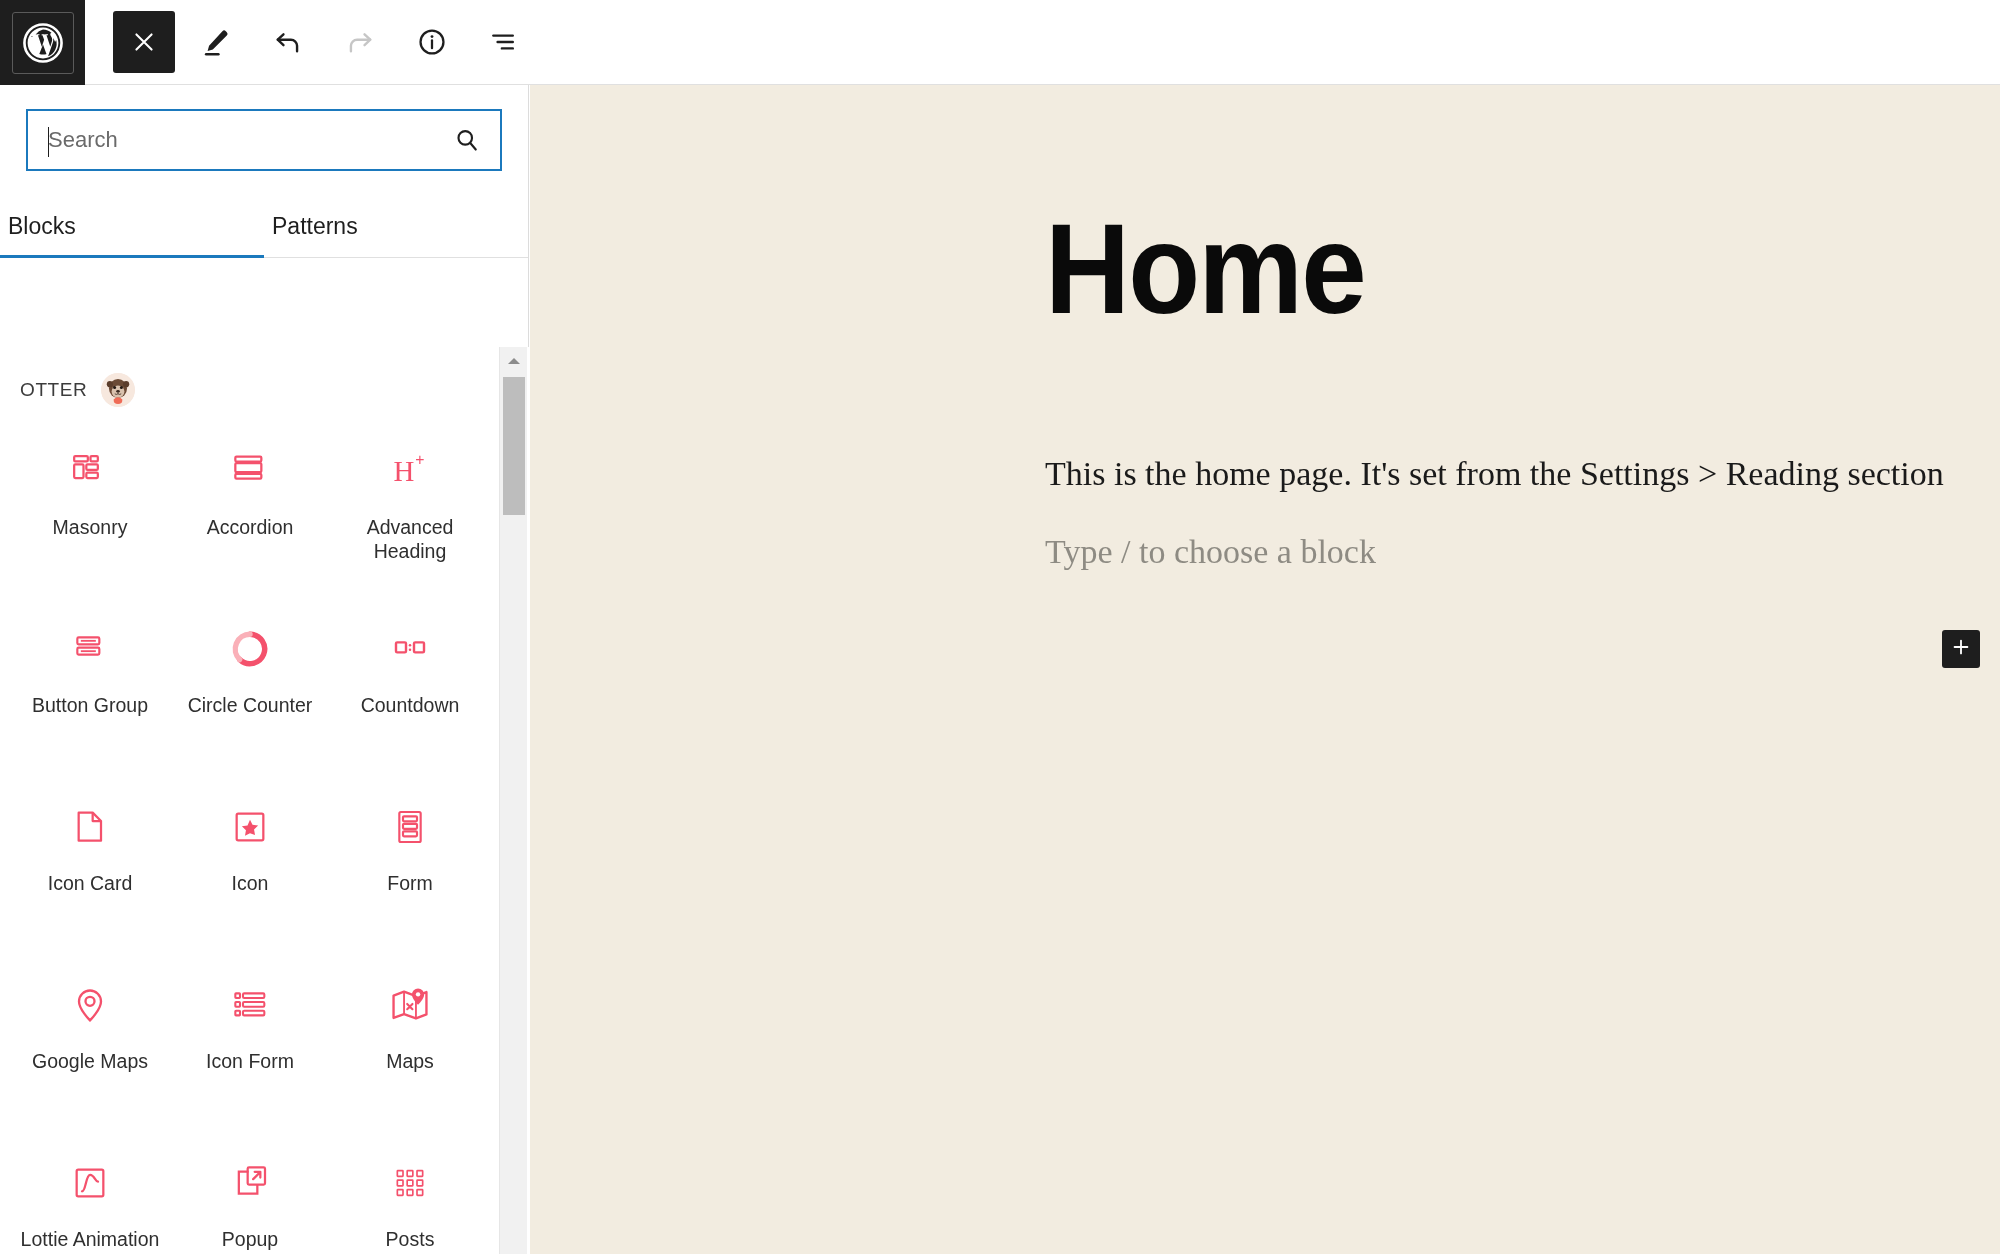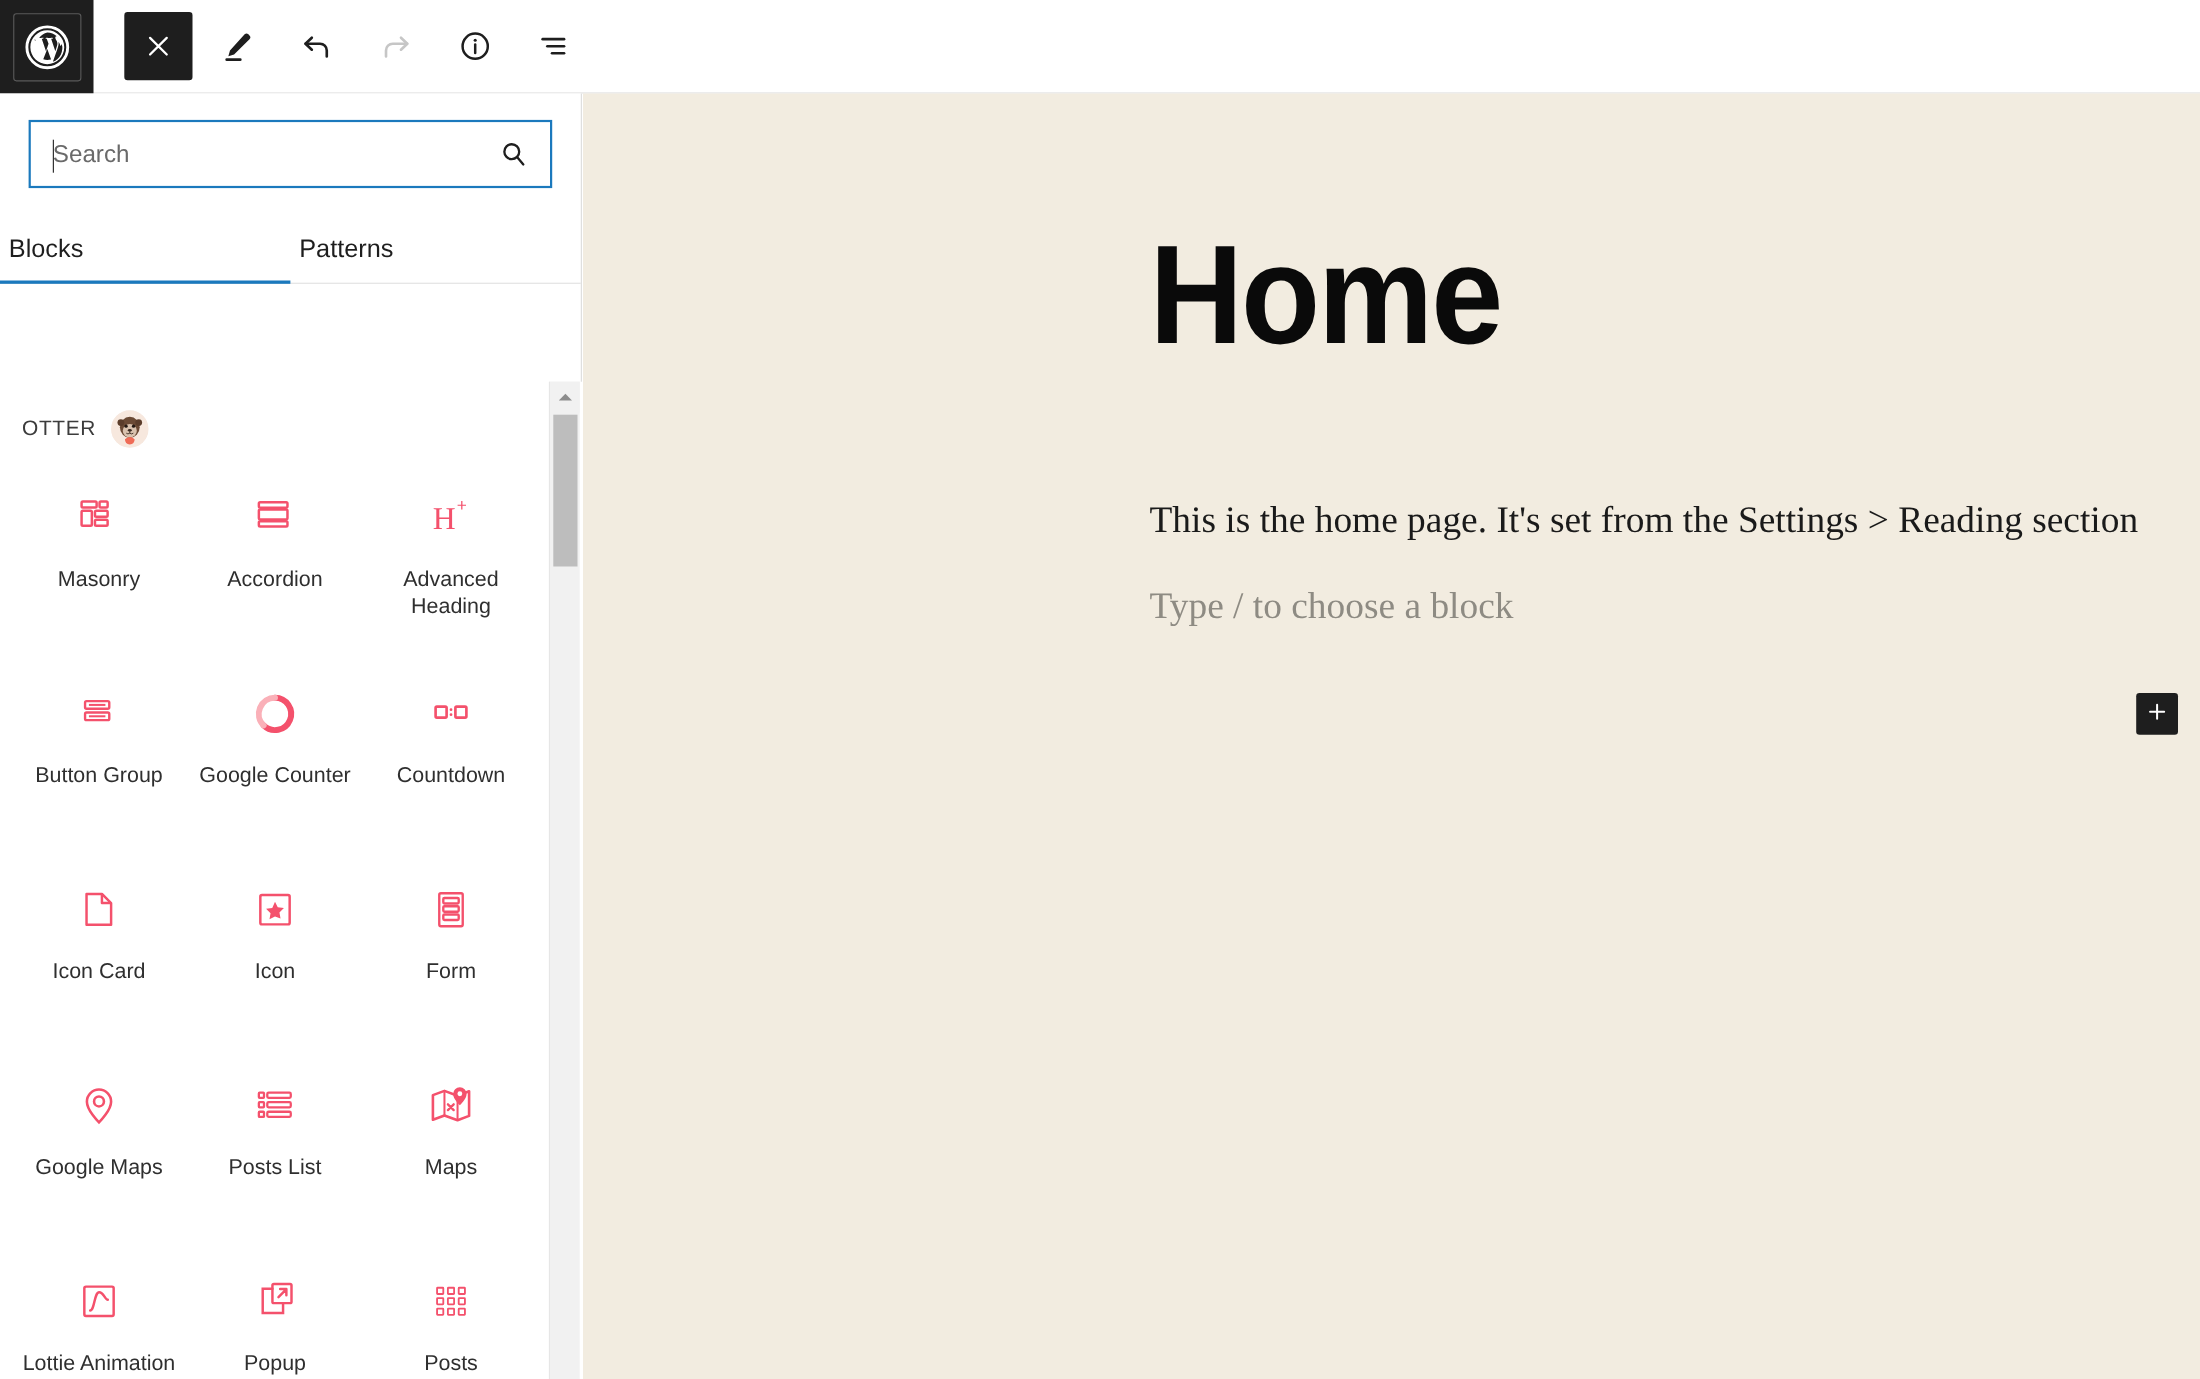--- a/index.html
+++ b/index.html
@@ -402,21 +402,21 @@
         <span class="block-label">Button Group</span>
       </div>
 
       <div class="block-item">
         <span class="block-icon">
           <svg width="42" height="42" viewBox="0 0 24 24" fill="none">
             <path d="M12 3.6 a8.4 8.4 0 1 1 -5.9 14.4" stroke="#F4516C" stroke-width="3.1" stroke-linecap="round"></path>
             <path d="M6.1 18 a8.4 8.4 0 0 1 5.9 -14.4" stroke="#FAB0B8" stroke-width="3.1" stroke-linecap="round"></path>
           </svg>
         </span>
-        <span class="block-label">Google Counter</span>
+        <span class="block-label">Circle Counter</span>
       </div>
 
       <div class="block-item">
         <span class="block-icon">
           <svg width="40" height="40" viewBox="0 0 24 24" fill="none" stroke="#F4516C" stroke-width="1.45">
             <rect x="3.6" y="8" width="6" height="6" rx="0.7"></rect>
             <rect x="14.4" y="8" width="6" height="6" rx="0.7"></rect>
             <circle cx="12" cy="9.7" r="0.75" fill="#F4516C" stroke="none"></circle>
             <circle cx="12" cy="12.4" r="0.75" fill="#F4516C" stroke="none"></circle>
           </svg>
@@ -470,21 +470,21 @@
         <span class="block-icon">
           <svg width="40" height="40" viewBox="0 0 24 24" fill="none" stroke="#F4516C" stroke-width="1.25">
             <rect x="3.2" y="5" width="2.8" height="2.8" rx="0.4"></rect>
             <rect x="3.2" y="10.2" width="2.8" height="2.8" rx="0.4"></rect>
             <rect x="3.2" y="15.4" width="2.8" height="2.8" rx="0.4"></rect>
             <rect x="7.8" y="5" width="12.8" height="2.8" rx="0.7"></rect>
             <rect x="7.8" y="10.2" width="12.8" height="2.8" rx="0.7"></rect>
             <rect x="7.8" y="15.4" width="12.8" height="2.8" rx="0.7"></rect>
           </svg>
         </span>
-        <span class="block-label">Posts List</span>
+        <span class="block-label">Icon Form</span>
       </div>
 
       <div class="block-item">
         <span class="block-icon">
           <svg width="42" height="42" viewBox="0 0 24 24" fill="none">
             <path d="M2.6 6.6 L8.6 4.4 L15.4 6.9 L21.4 4.6 V17.4 L15.4 19.7 L8.6 17.2 L2.6 19.4 Z" stroke="#F4516C" stroke-width="1.35" stroke-linejoin="round"></path>
             <path d="M8.6 4.4 V17.2 M15.4 6.9 V19.7" stroke="#F4516C" stroke-width="1.05"></path>
             <path d="M10.4 11.4 L13.4 14.4 M13.4 11.4 L10.4 14.4" stroke="#F4516C" stroke-width="1.2" stroke-linecap="round"></path>
             <path d="M16.6 2.5 a3.5 3.5 0 0 1 3.5 3.5 c0 2.6 -3.5 5.9 -3.5 5.9 s-3.5 -3.3 -3.5 -5.9 a3.5 3.5 0 0 1 3.5 -3.5 z" fill="#F4516C"></path>
             <circle cx="16.6" cy="5.9" r="1.25" fill="#ffffff"></circle>

